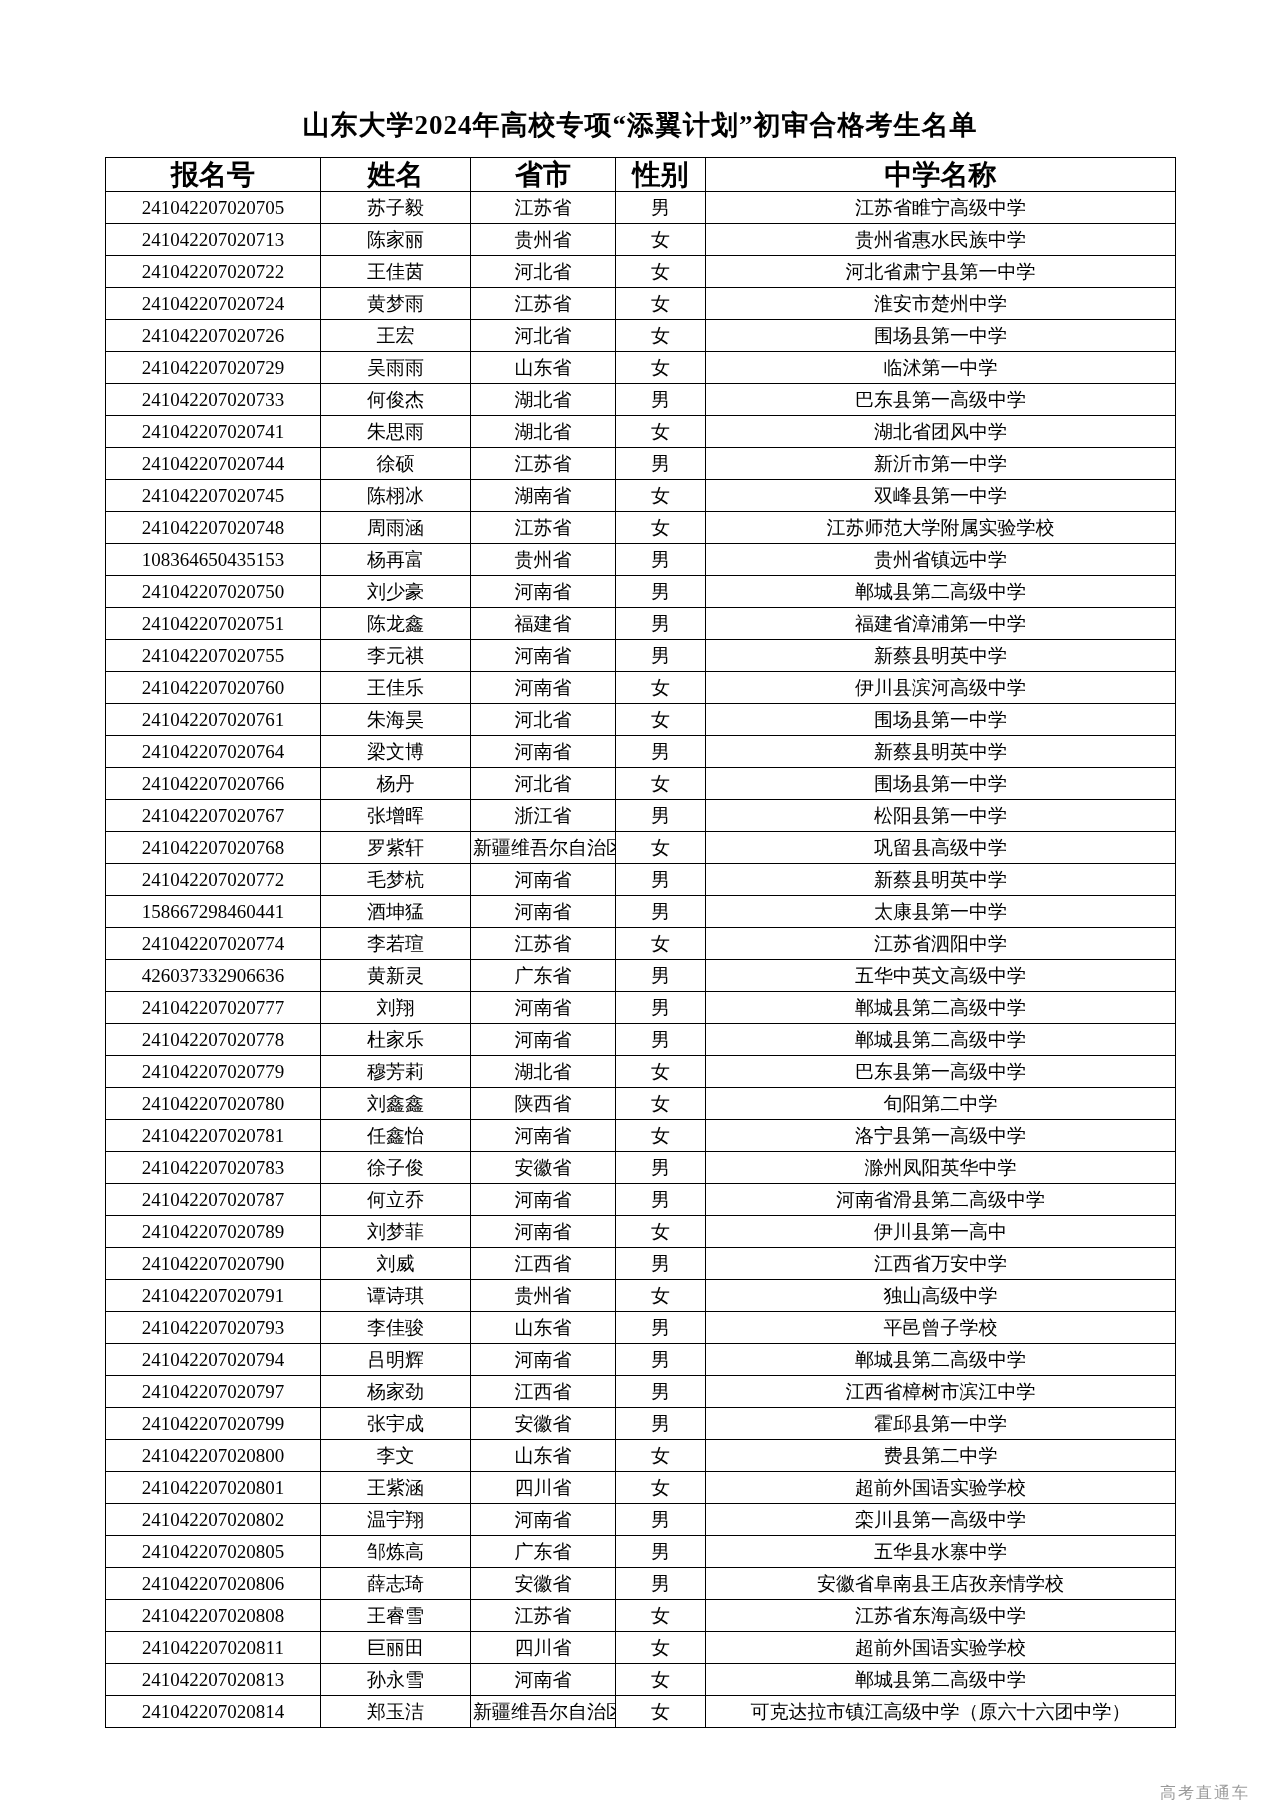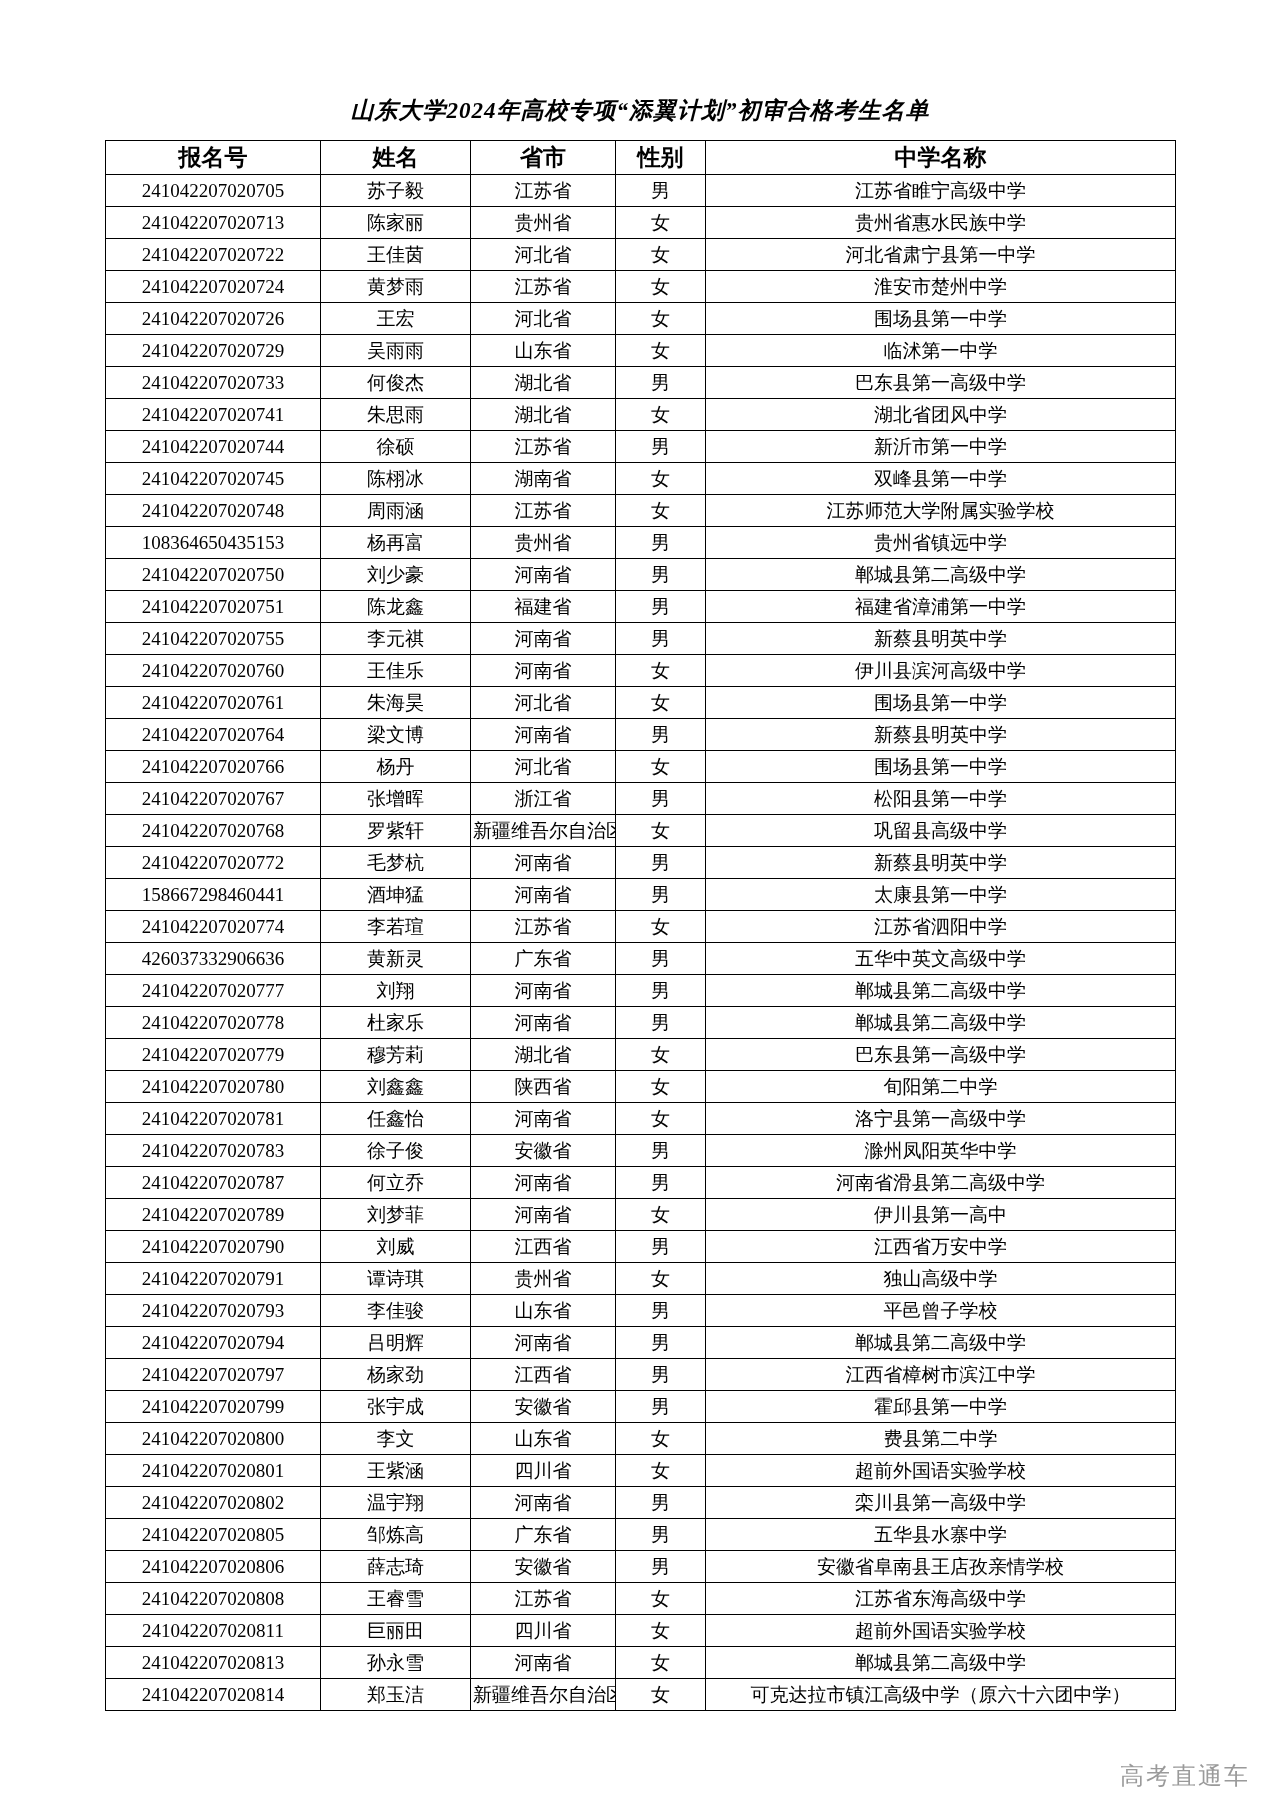--- a/index.html
+++ b/index.html
@@ -16,62 +16,61 @@
   }
   .page {
     width: 1280px;
     height: 1810px;
     box-sizing: border-box;
     padding: 95px 105px 0 105px;
     position: relative;
   }
   .doc-title {
     text-align: center;
-    font-size: 23px;
+    font-size: 27px;
     font-weight: bold;
     letter-spacing: 1px;
-    margin: 0 0 14px 0;
+    margin: 12px 0 14px 0;
     white-space: nowrap;
-    font-style: italic;
   }
   table.roster {
     border-collapse: collapse;
     width: 1070px;
     table-layout: fixed;
     margin: 0 auto;
   }
   table.roster th, table.roster td {
     border: 1px solid #000000;
     text-align: center;
     vertical-align: middle;
     font-size: 19px;
     height: 31px;
     line-height: 29px;
     padding: 0 2px;
     overflow: hidden;
     white-space: nowrap;
   }
   table.roster th {
     font-weight: bold;
-    font-size: 23px;
+    font-size: 28px;
     height: 33px;
   }
   col.c-id    { width: 215px; }
   col.c-name  { width: 150px; }
   col.c-prov  { width: 145px; }
   col.c-sex   { width: 90px; }
   col.c-school{ width: 470px; }
 
   td.tight { font-size: 14px; }
   .watermark {
     position: absolute;
     right: 30px;
-    bottom: 18px;
+    bottom: 6px;
     font-family: "Liberation Sans", sans-serif;
-    font-size: 24px;
+    font-size: 16px;
     color: #9a9a9a;
     letter-spacing: 2px;
     margin-top: 35px;
   }
 </style>
 </head>
 <body>
 
 <div class="page">
   <h1 class="doc-title">山东大学2024年高校专项“添翼计划”初审合格考生名单</h1>

